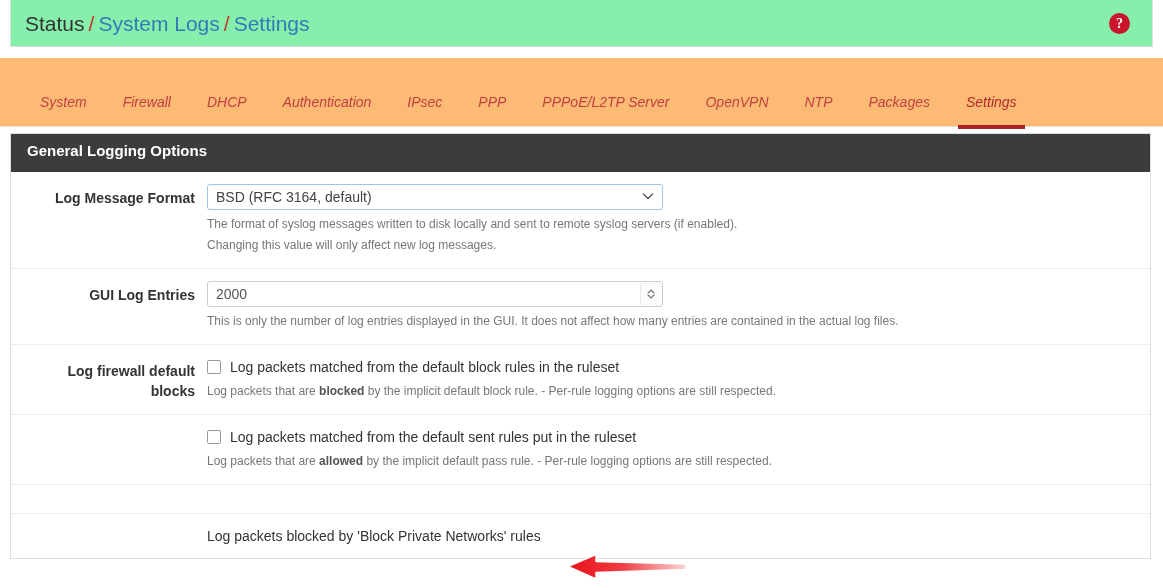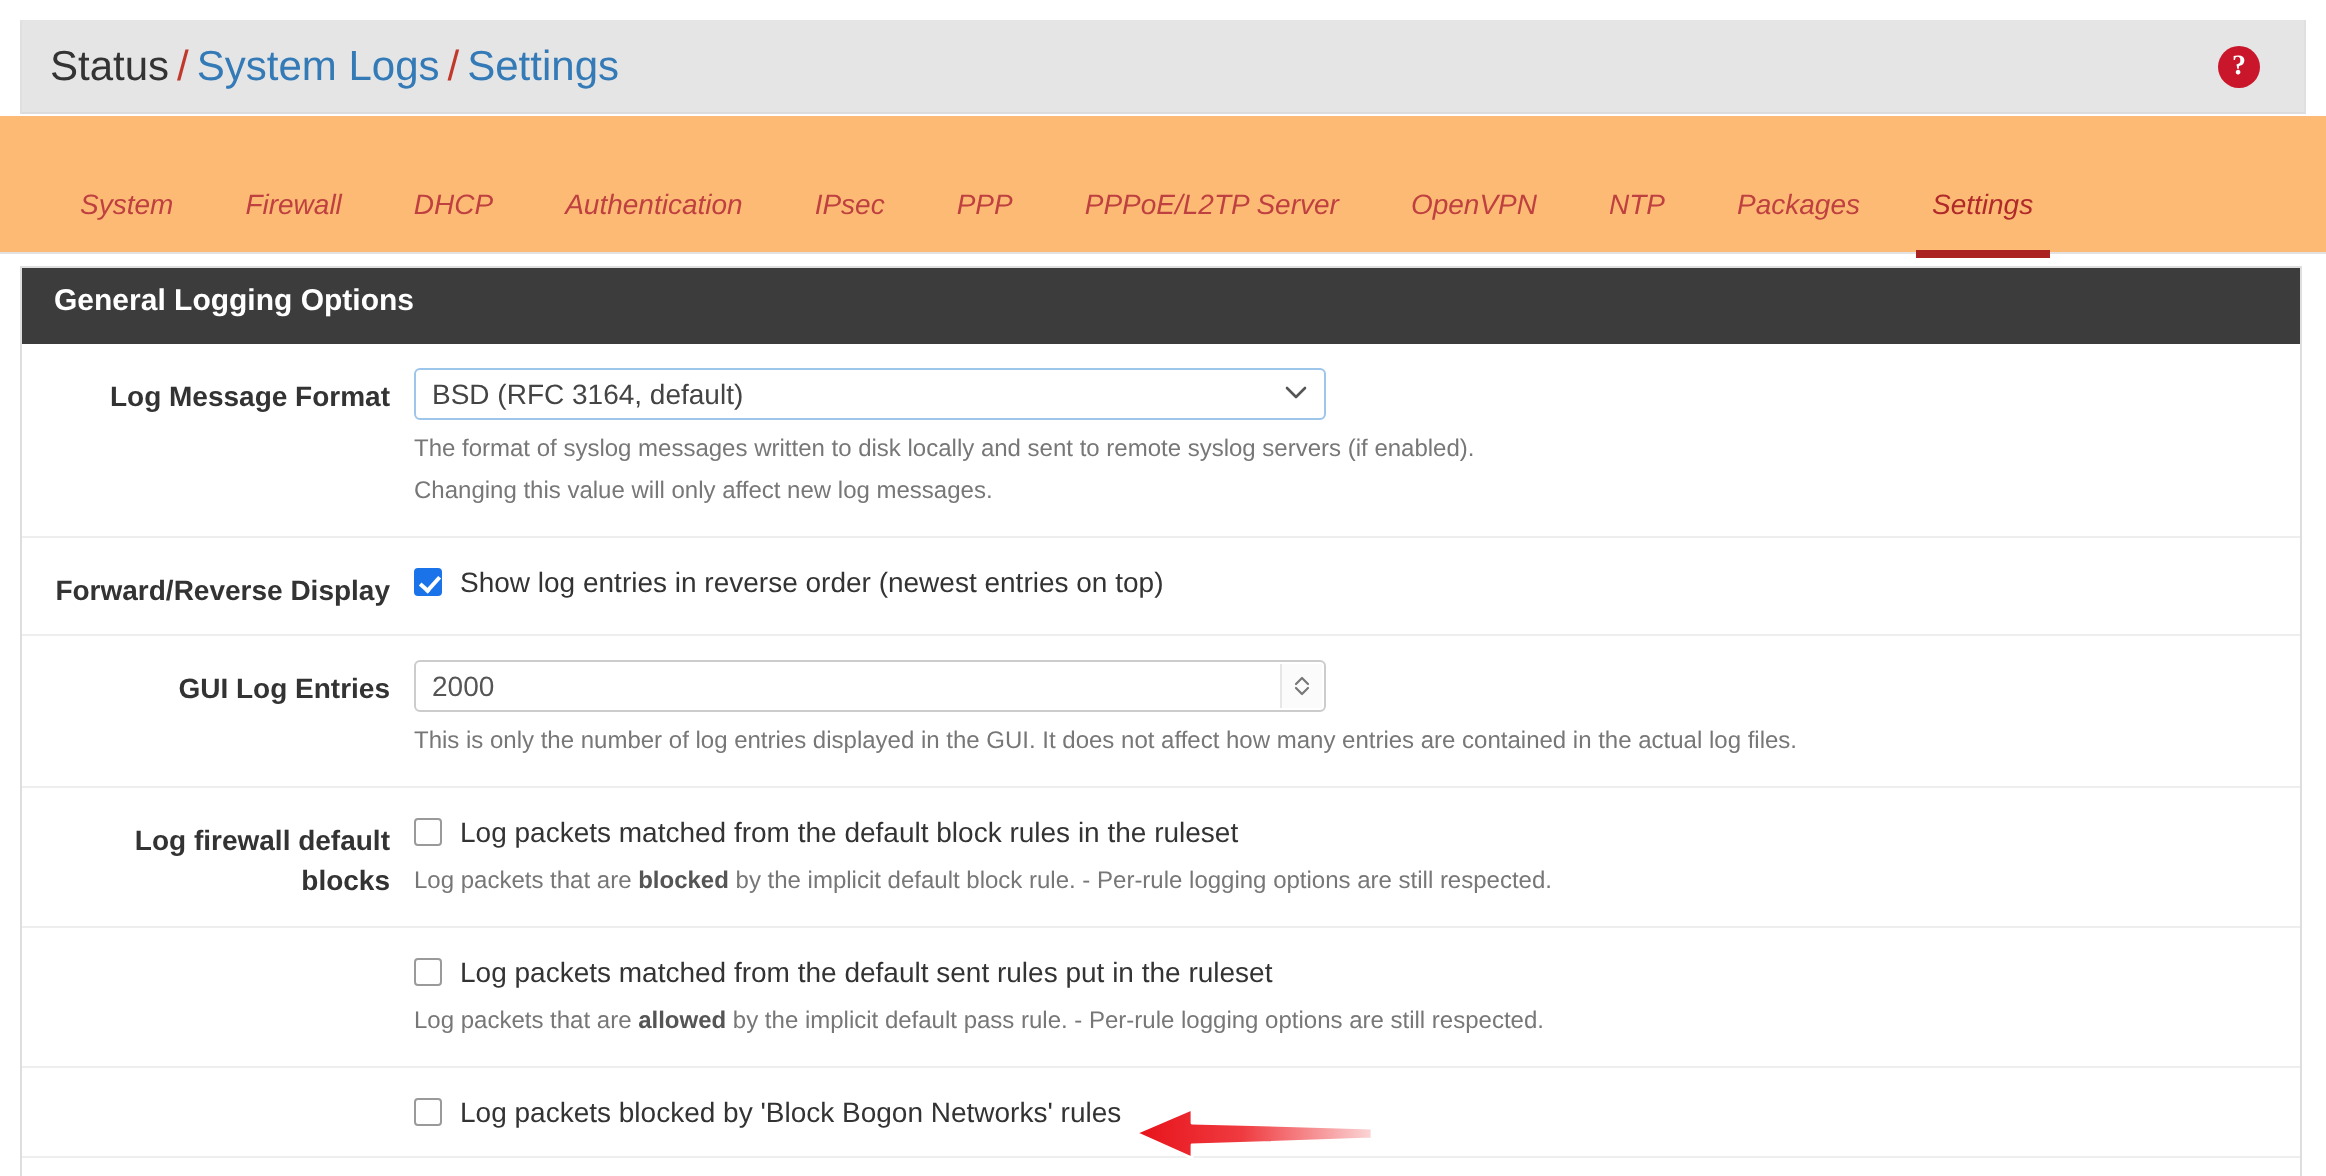--- a/index.html
+++ b/index.html
@@ -19,24 +19,24 @@
     position: relative;
     width: 1163px;
     height: 588px;
     background: #ffffff;
   }
 
   
   .breadcrumb-bar {
     position: absolute;
     left: 10px;
-    top: 10px;
+    top: 0px;
     width: 1143px;
     height: 47px;
-    background: #e5e5e5;
+    background: #86efac;
     border-bottom: 1px solid #dcdcdc;
     border-left: 1px solid #e0e0e0;
     border-right: 1px solid #e0e0e0;
     box-sizing: border-box;
     display: flex;
     align-items: center;
   }
   .breadcrumb {
     margin-left: 14px;
     font-size: 21px;
@@ -335,29 +335,20 @@
                 </svg>
             </span>
           </div>
           <div class="help-text">
             <div>The format of syslog messages written to disk locally and sent to remote syslog servers (if enabled).</div>
             <div>Changing this value will only affect new log messages.</div>
           </div>
         </div>
       </div>
 
-      <div class="form-row">
-        <div class="col-label">Forward/Reverse Display</div>
-        <div class="col-field">
-          <div class="check-line">
-            <span class="cb checked"></span>
-            <span class="cb-label">Show log entries in reverse order (newest entries on top)</span>
-          </div>
-        </div>
-      </div>
 
       <div class="form-row">
         <div class="col-label">GUI Log Entries</div>
         <div class="col-field">
           <div class="num-box">
             <span class="num-value">2000</span>
             <span class="spinner">
               <svg viewBox="0 0 10 14" width="10" height="14">
                 <path d="M2 6 L5 3 L8 6" fill="none" stroke="#777" stroke-width="1.1" stroke-linecap="round" stroke-linejoin="round"></path>
                 <path d="M2 8 L5 11 L8 8" fill="none" stroke="#777" stroke-width="1.1" stroke-linecap="round" stroke-linejoin="round"></path>
@@ -388,26 +379,20 @@
           <div class="check-line">
             <span class="cb"></span>
             <span class="cb-label">Log packets matched from the default sent rules put in the ruleset</span>
           </div>
           <div class="help-text"><span>Log packets that are </span><b>allowed</b><span> by the implicit default pass rule. - Per-rule logging options are still respected.</span></div>
         </div>
       </div>
 
       <div class="form-row">
         <div class="col-label"></div>
-        <div class="col-field">
-          <div class="check-line">
-            <span class="cb"></span>
-            <span class="cb-label">Log packets blocked by 'Block Bogon Networks' rules</span>
-          </div>
-        </div>
       </div>
 
       <div class="form-row no-border">
         <div class="col-label"></div>
         <div class="col-field">
           <div class="check-line">
 
             <span class="cb-label">Log packets blocked by 'Block Private Networks' rules</span>
           </div>
         </div>

